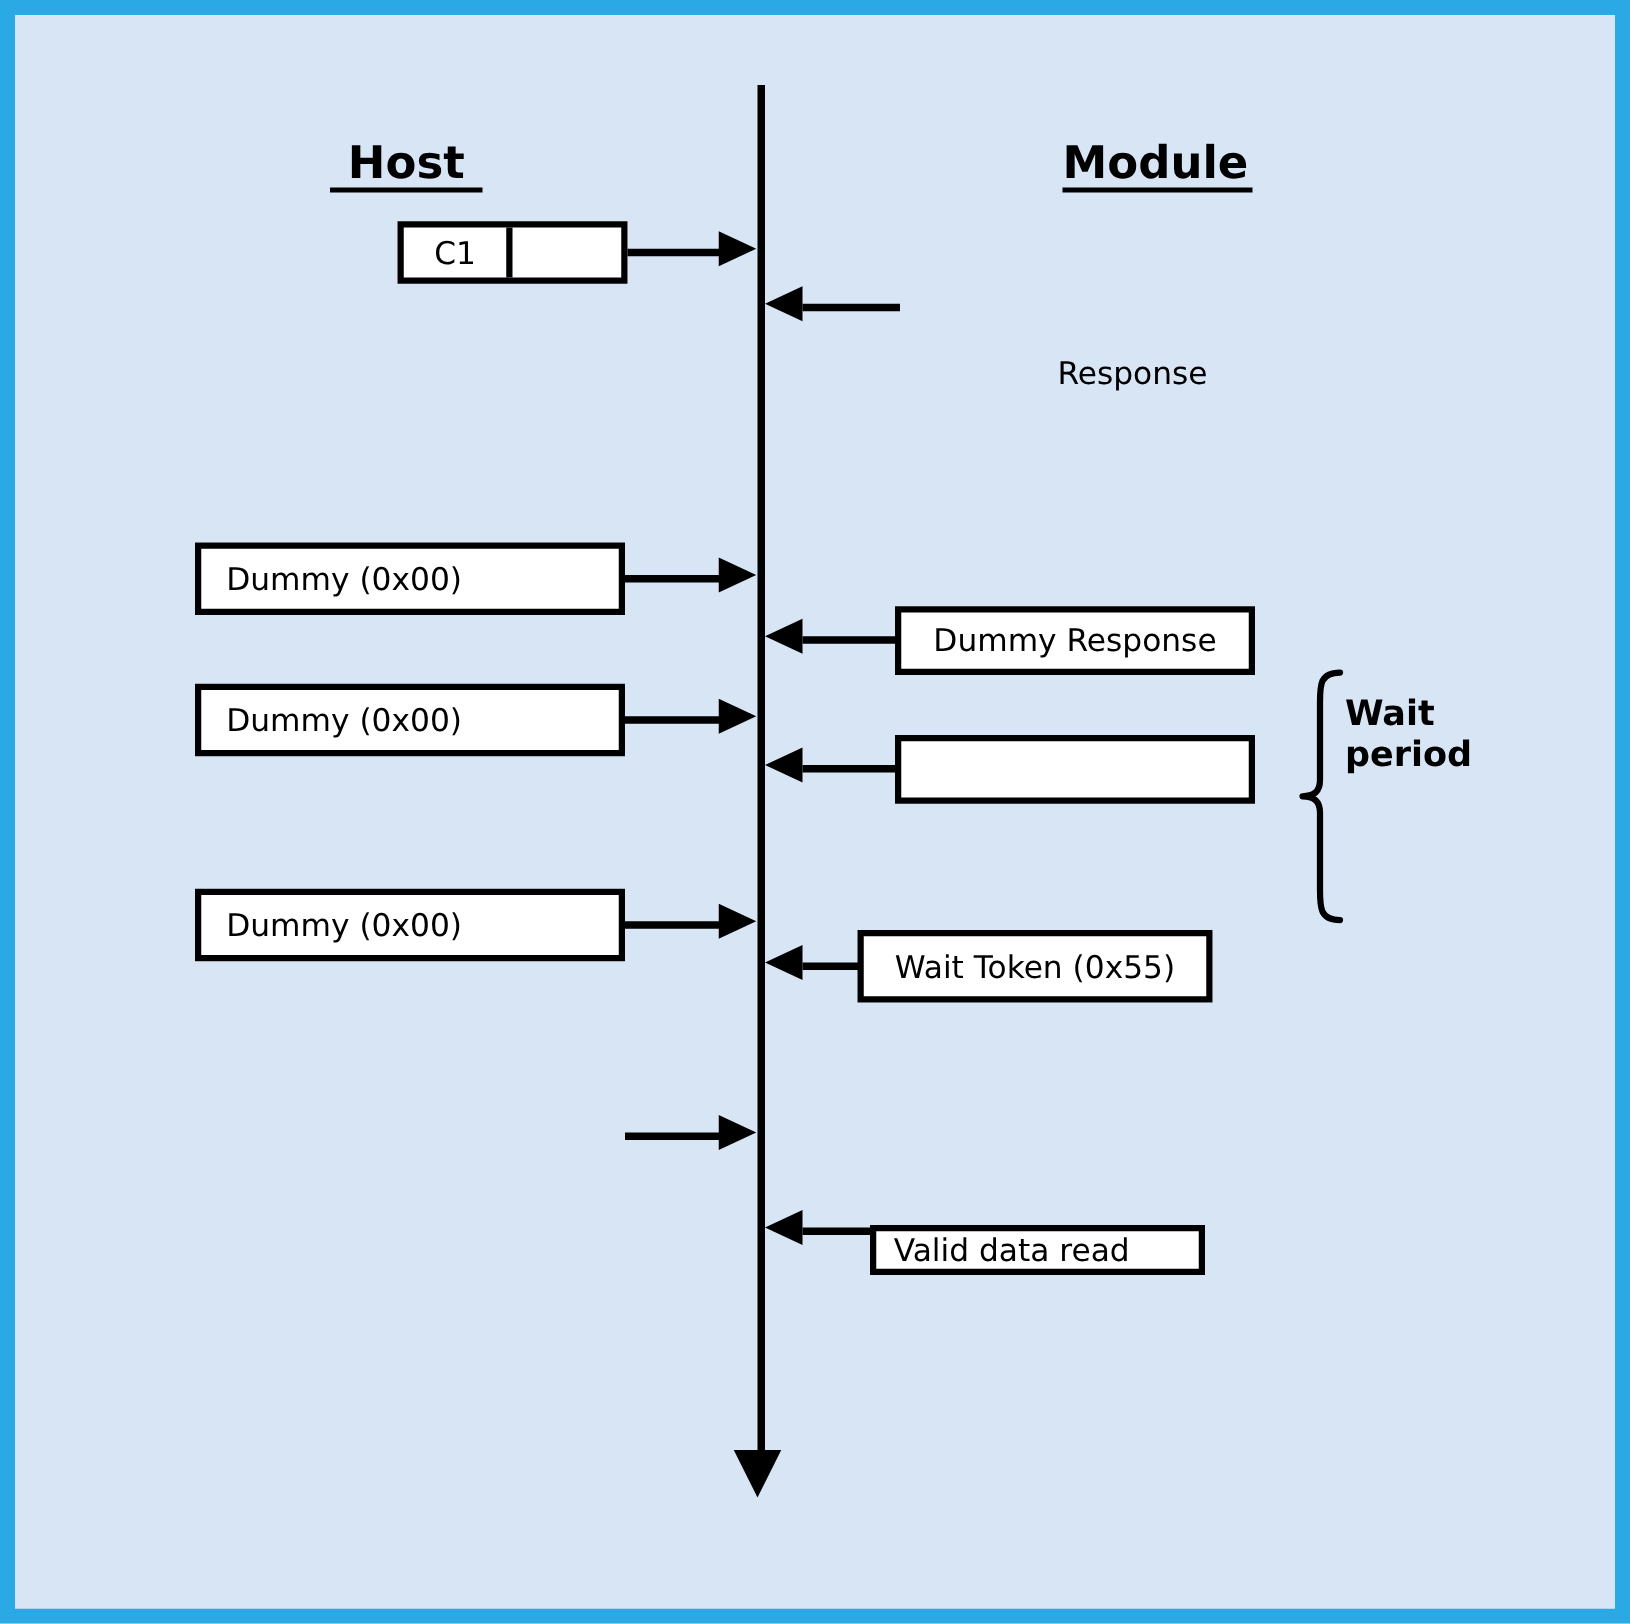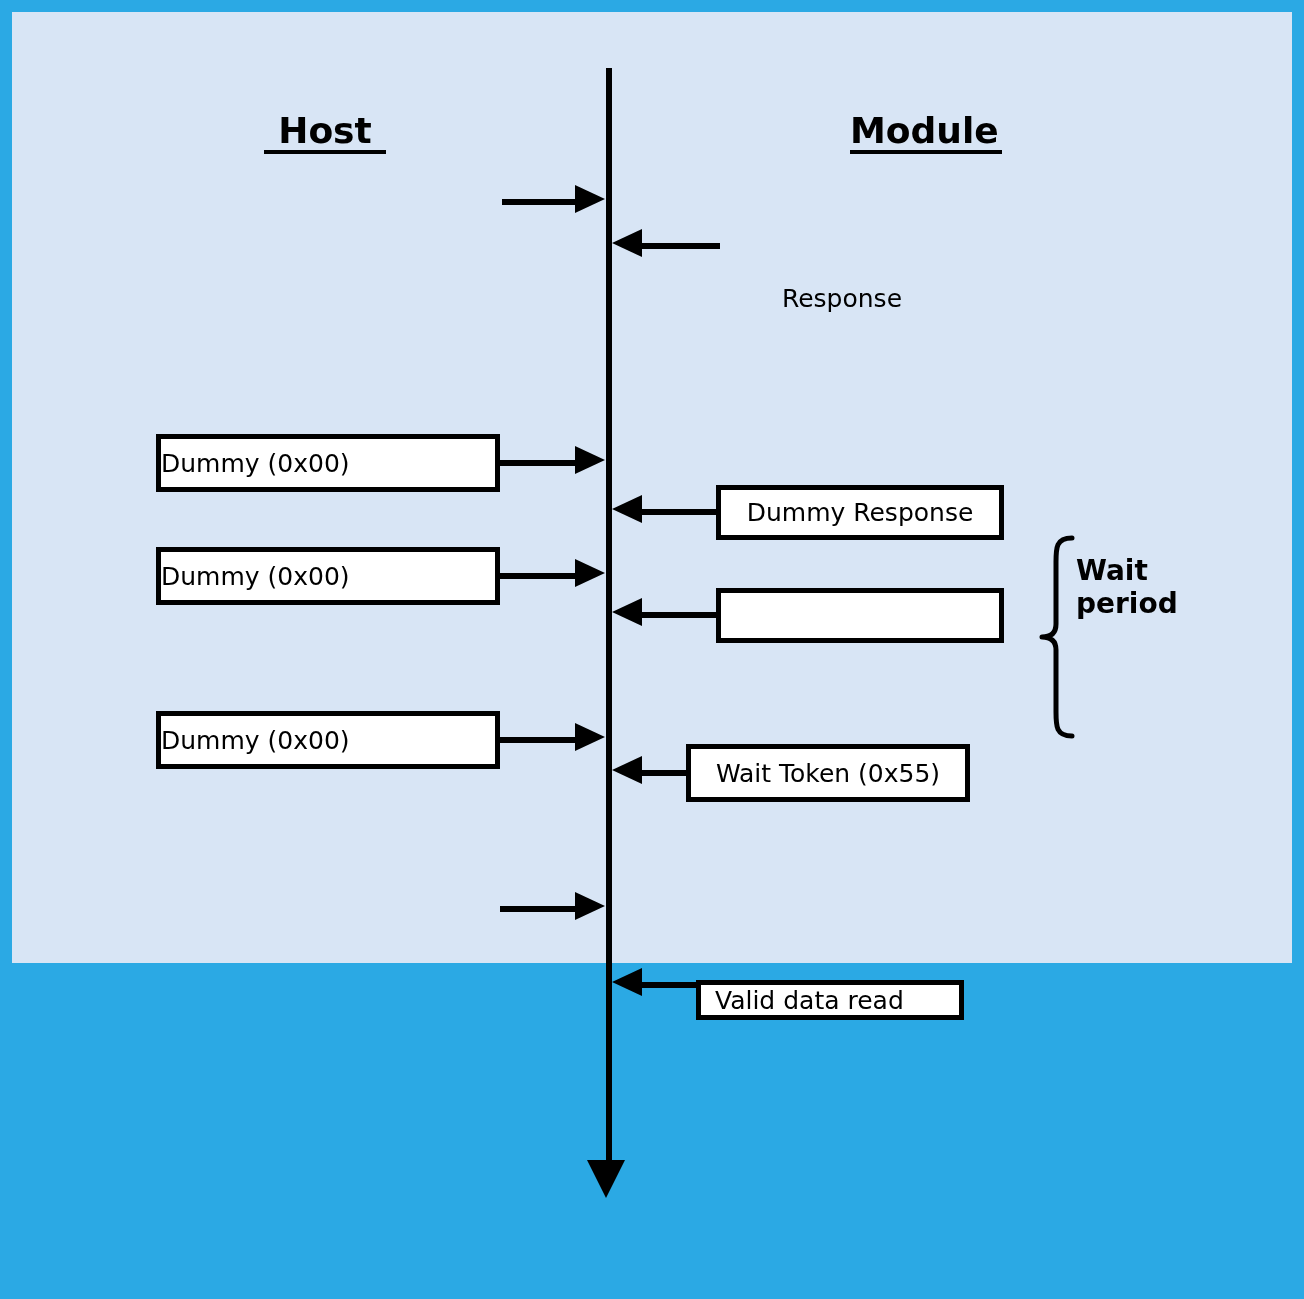--- a/index.html
+++ b/index.html
@@ -15,21 +15,21 @@
     background: #2ba9e4;          
     box-sizing: border-box;
     font-family: "DejaVu Sans", "Liberation Sans", sans-serif;
     overflow: hidden;
   }
   #inner {
     position: absolute;
     left: 12px;
     top: 12px;
     width: 1280px;
-    height: 951px;
+    height: 1275px;
     background: #d8e5f5;          
   }
 
   
   .lane-title {
     position: absolute;
     font-weight: bold;
     font-size: 36px;
     color: #000;
     white-space: pre;
@@ -55,21 +55,21 @@
   .msg-box {
     position: absolute;
     background: #ffffff;
     border: 5px solid #000;
     box-sizing: border-box;
     display: flex;
     align-items: center;
     font-size: 25px;
     color: #000;
   }
-  .msg-box.left-text   { justify-content: flex-start; }
+  .msg-box.left-text   { justify-content: flex-start; padding-left: 20px; }
   .msg-box.center-text { justify-content: center; }
 
   
   .msg-box.split { padding: 0; }
   .cell {
     height: 100%;
     display: flex;
     align-items: center;
     justify-content: center;
     font-size: 25px;
@@ -96,21 +96,21 @@
     border-top: 14px solid transparent;
     border-bottom: 14px solid transparent;
     border-right: 30px solid #000;
   }
 
   
   .caption {
     position: absolute;
     font-size: 25px;
     color: #000;
-    text-align: center;
+    text-align: right;
     white-space: nowrap;
   }
 
   
   .brace { position: absolute; }
   .wait-label {
     position: absolute;
     font-size: 28px;
     font-weight: bold;
     color: #000;
@@ -124,20 +124,24 @@
 <div id="canvas">
   <div id="inner">
 
     <div class="lane-title" style="left:252px; top:100px; width:122px; text-align:center;">Host</div>
 
     <div class="lane-title" style="left:838px; top:100px; width:152px; text-align:center;">Module </div>
 
     <div class="timeline" style="left:594px; top:56px; height:1106px;"></div>
     <div class="timeline-arrowhead" style="left:575px; top:1148px;"></div>
 
+    <div class="msg-box split" style="left:306px; top:165px; width:184px; height:50px;">
+      <div class="cell divider-right" style="width:92px;">C1</div>
+      <div class="cell" style="width:92px;"></div>
+    </div>
     <div class="arrow-shaft" style="left:490px; top:187px; width:74px;"></div>
     <div class="arrow-head-right" style="left:563px; top:173px;"></div>
 
     <div class="caption" style="left:706px; top:272px; width:248px;">Response</div>
     <div class="arrow-shaft" style="left:630px; top:231px; width:78px;"></div>
     <div class="arrow-head-left" style="left:600px; top:217px;"></div>
 
     <div class="msg-box left-text" style="left:144px; top:422px; width:344px; height:58px;">Dummy (0x00)</div>
     <div class="arrow-shaft" style="left:488px; top:448px; width:76px;"></div>
     <div class="arrow-head-right" style="left:563px; top:434px;"></div>

